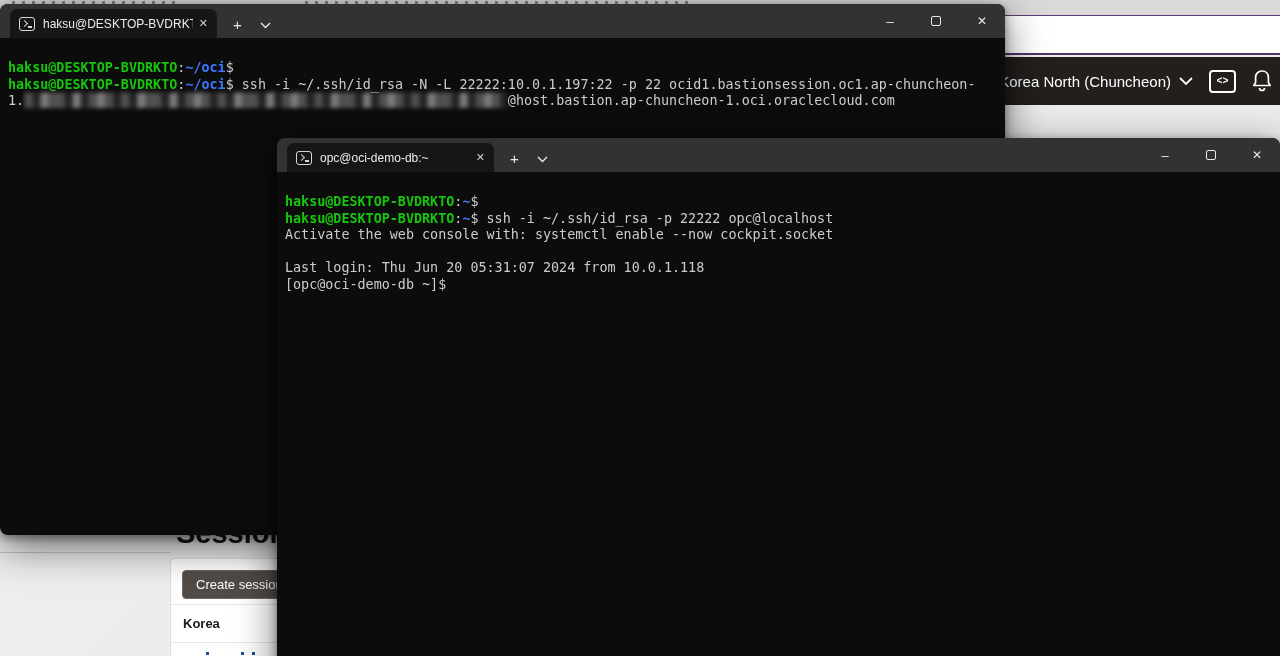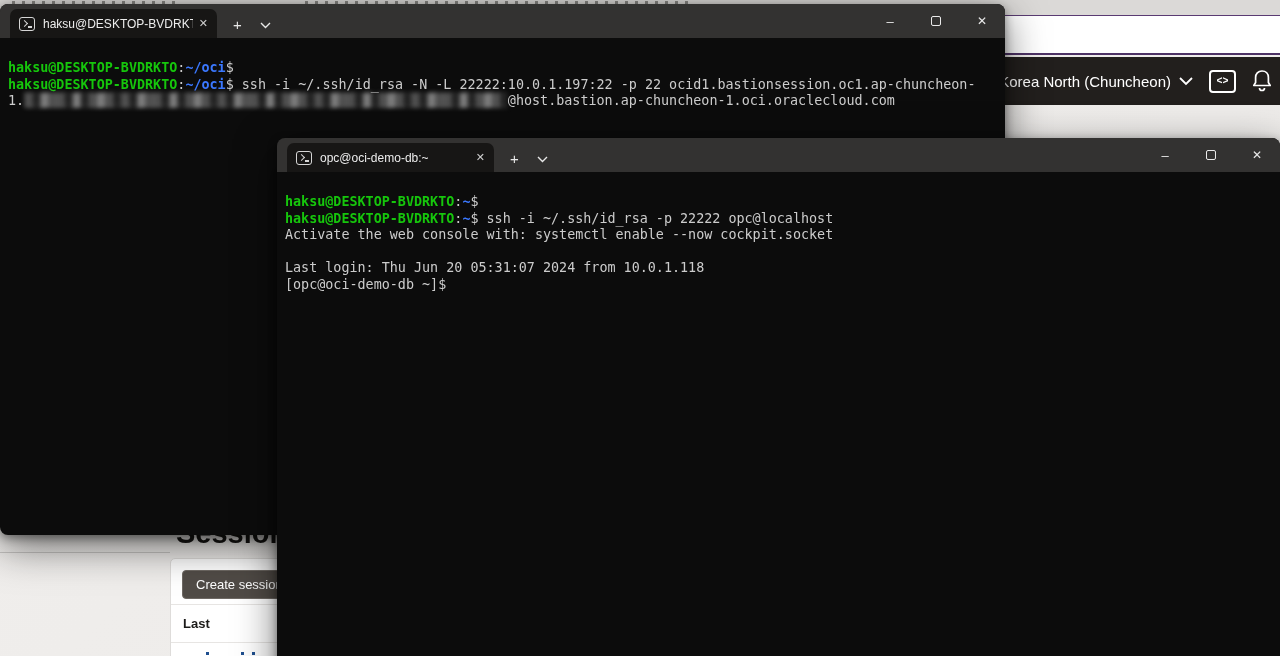--- a/index.html
+++ b/index.html
@@ -100,21 +100,21 @@
         </div>
       </div>
     </div>
 
     <div class="oci-page">
       <div class="page-heading">Sessions</div>
       <div class="left-divider"></div>
       <div class="list-card">
         <button class="create-btn">Create session</button>
         <div class="thead-row">
-          <span class="thead-label">Last</span>
+          <span class="thead-label">Korea</span>
         </div>
         <div class="partial-row">
           <i class="pd1"></i>
             <i class="pd2"></i>
             <i class="pd3"></i>
         </div>
       </div>
     </div>
   </div>
 

